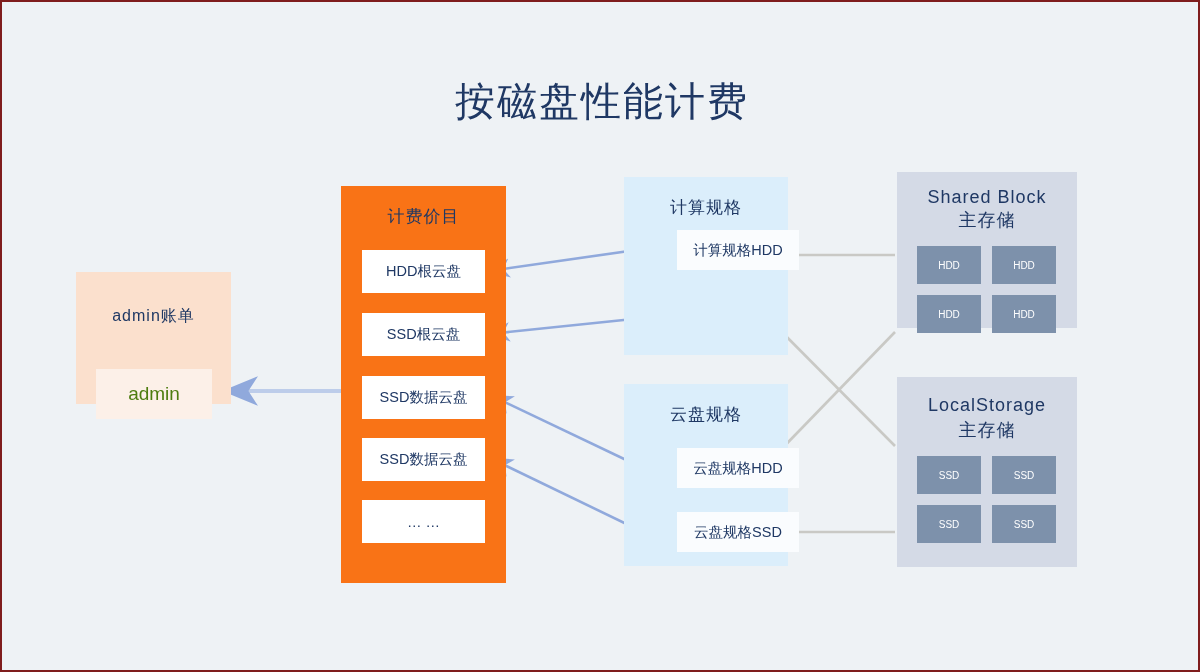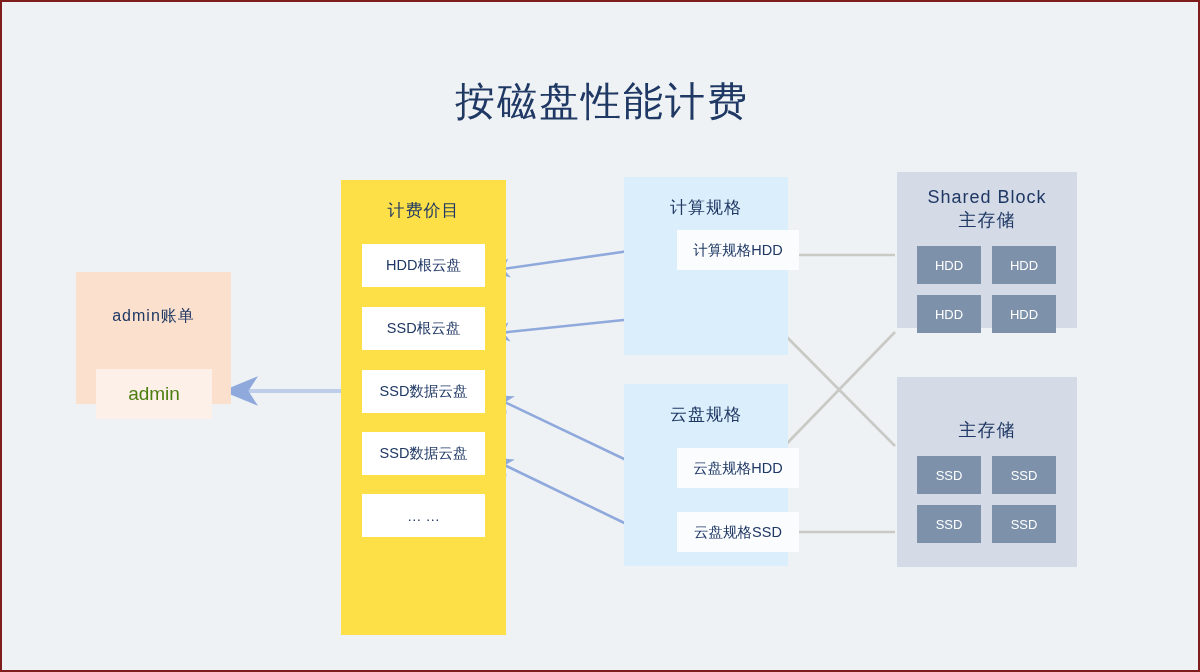--- a/index.html
+++ b/index.html
@@ -65,24 +65,24 @@
     display: flex;
     align-items: center;
     justify-content: center;
     font-size: 19px;
     color: #4d7c0f;
   }
 
   
   #panel-billing {
     left: 339px;
-    top: 178px;
+    top: 184px;
     width: 165px;
-    height: 455px;
-    background: #fde047;
+    height: 397px;
+    background: #f97316;
   }
   #panel-billing .panel-title { top: 19px; }
   .billing-item {
     position: absolute;
     left: 21px;
     width: 123px;
     height: 43px;
     background: #ffffff;
     display: flex;
     align-items: center;
@@ -145,21 +145,21 @@
     gap: 11px 11px;
   }
   .disk-box {
     width: 64px;
     height: 38px;
     background: #7d91ab;
     display: flex;
     align-items: center;
     justify-content: center;
     color: #ffffff;
-    font-size: 13px;
+    font-size: 10px;
   }
 
   
   #connectors {
     position: absolute;
     left: 0;
     top: 0;
     width: 1200px;
     height: 672px;
     pointer-events: none;
@@ -231,20 +231,21 @@
     <div class="panel-title" style="top:37px">主存储</div>
     <div class="storage-grid">
       <div class="disk-box">HDD</div>
       <div class="disk-box">HDD</div>
       <div class="disk-box">HDD</div>
       <div class="disk-box">HDD</div>
     </div>
   </div>
 
   <div class="panel panel-storage" id="panel-local">
+    <div class="panel-title" style="top:17px">LocalStorage</div>
     <div class="panel-title" style="top:42px">主存储</div>
     <div class="storage-grid" style="top:79px">
       <div class="disk-box">SSD</div>
       <div class="disk-box">SSD</div>
       <div class="disk-box">SSD</div>
       <div class="disk-box">SSD</div>
     </div>
   </div>
 
 </div>

